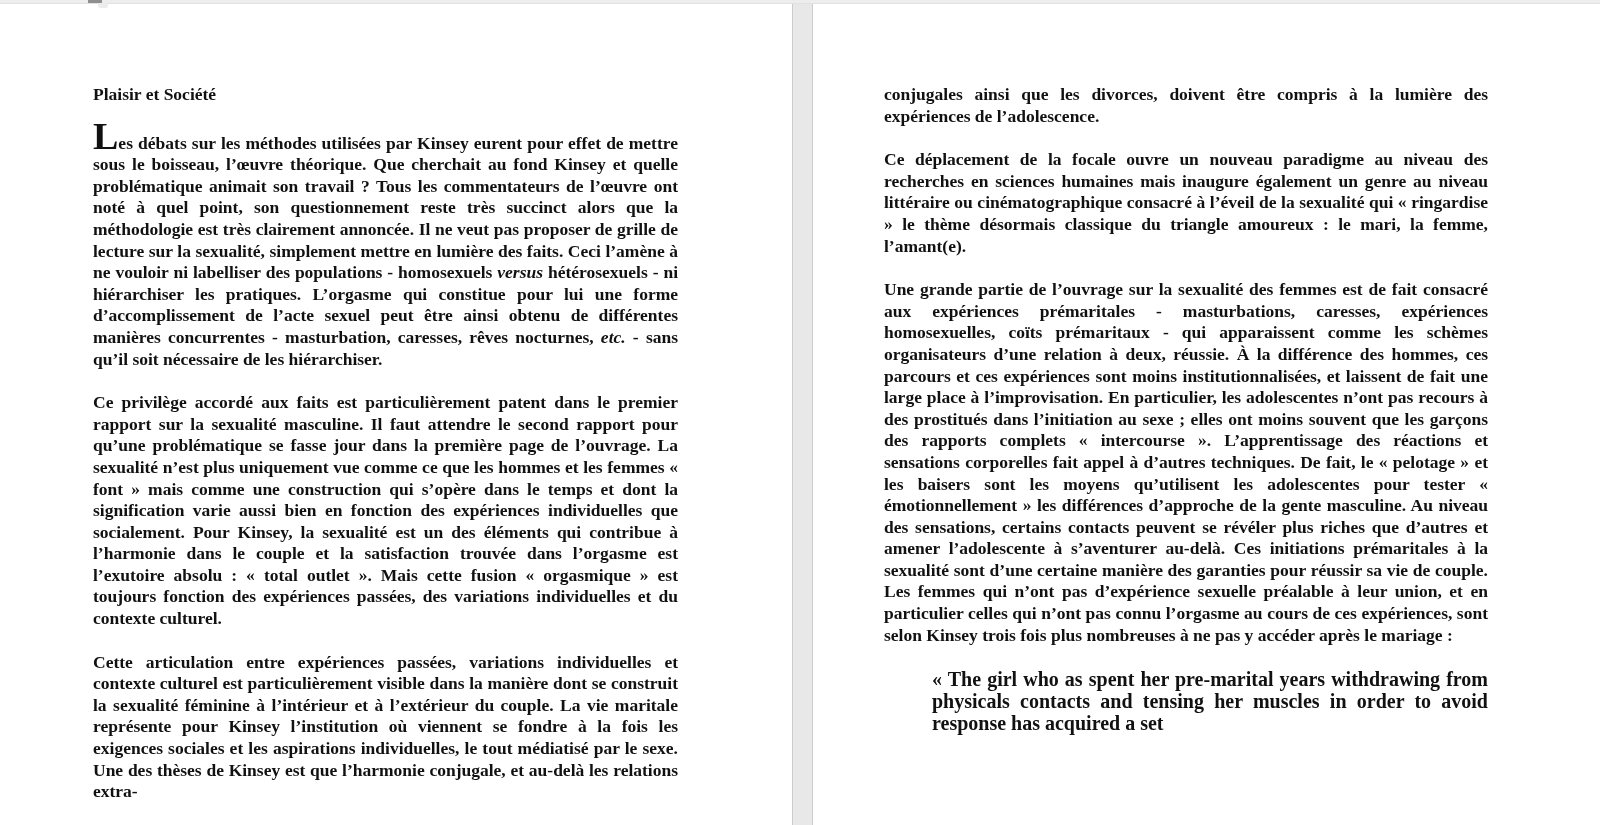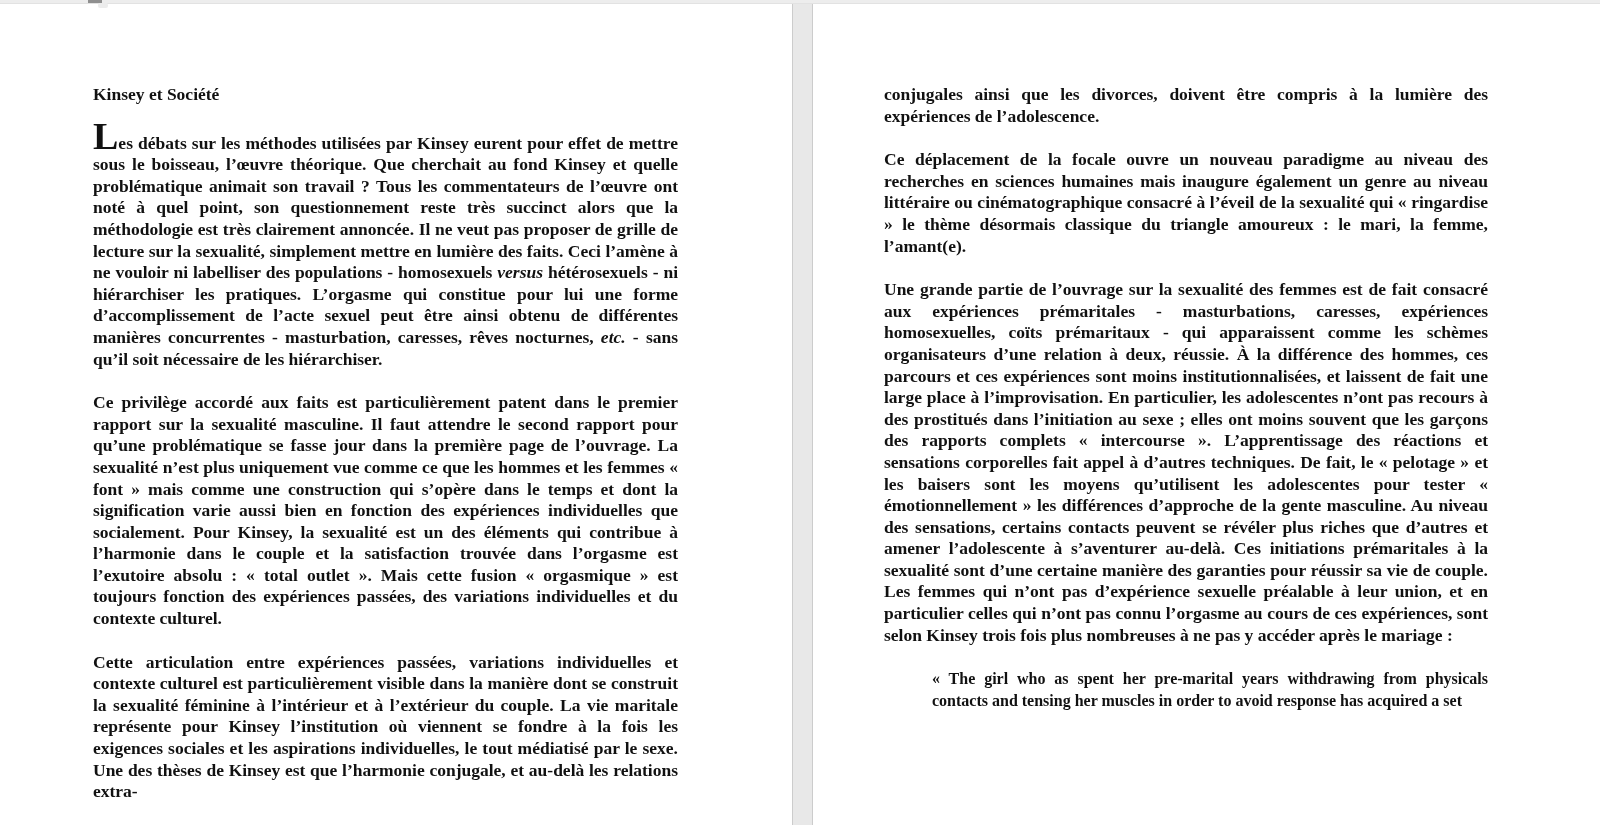--- a/index.html
+++ b/index.html
@@ -72,41 +72,41 @@
     font-weight: bold;
     margin: 0 0 27px 0;
     text-align: left;
   }
   p.para {
     margin: 0 0 22px 0;
     font-weight: bold;
   }
   p.para.quote {
     margin-left: 48px;
-    font-size: 16px;
+    font-size: 20px;
     line-height: 22px;
   }
   .initial {
     font-size: 38px;
     line-height: 0;
   }
   .italic { font-style: italic; }
 </style>
 </head>
 <body>
 
 <div class="top-strip">
   <div class="top-thumb"></div>
   <div class="top-mark"></div>
 </div>
 
 <div class="spread">
   <div class="page left">
     <div class="page-content">
-      <h2 class="doc-title">Kinsey et Société</h2>
+      <h2 class="doc-title">Plaisir et Société</h2>
       <div>
           <p class="para"><span class="initial">L</span><span>es débats sur les méthodes utilisées par Kinsey eurent pour effet de mettre sous le boisseau, l’œuvre théorique. Que cherchait au fond Kinsey et quelle problématique animait son travail ? Tous les commentateurs de l’œuvre ont noté à quel point, son questionnement reste très succinct alors que la méthodologie est très clairement annoncée. Il ne veut pas proposer de grille de lecture sur la sexualité, simplement mettre en lumière des faits. Ceci l’amène à ne vouloir ni labelliser des populations - homosexuels </span><span class="italic">versus</span><span> hétérosexuels - ni hiérarchiser les pratiques. L’orgasme qui constitue pour lui une forme d’accomplissement de l’acte sexuel peut être ainsi obtenu de différentes manières concurrentes - masturbation, caresses, rêves nocturnes, </span><span class="italic">etc.</span><span> - sans qu’il soit nécessaire de les hiérarchiser.</span></p>
           <p class="para"><span>Ce privilège accordé aux faits est particulièrement patent dans le premier rapport sur la sexualité masculine. Il faut attendre le second rapport pour qu’une problématique se fasse jour dans la première page de l’ouvrage. La sexualité n’est plus uniquement vue comme ce que les hommes et les femmes « font » mais comme une construction qui s’opère dans le temps et dont la signification varie aussi bien en fonction des expériences individuelles que socialement. Pour Kinsey, la sexualité est un des éléments qui contribue à l’harmonie dans le couple et la satisfaction trouvée dans l’orgasme est l’exutoire absolu : « total outlet ». Mais cette fusion « orgasmique » est toujours fonction des expériences passées, des variations individuelles et du contexte culturel.</span></p>
           <p class="para"><span>Cette articulation entre expériences passées, variations individuelles et contexte culturel est particulièrement visible dans la manière dont se construit la sexualité féminine à l’intérieur et à l’extérieur du couple. La vie maritale représente pour Kinsey l’institution où viennent se fondre à la fois les exigences sociales et les aspirations individuelles, le tout médiatisé par le sexe. Une des thèses de Kinsey est que l’harmonie conjugale, et au-delà les relations extra-</span></p>
         </div>
     </div>
   </div>
 
   <div class="page-gap"></div>
 

